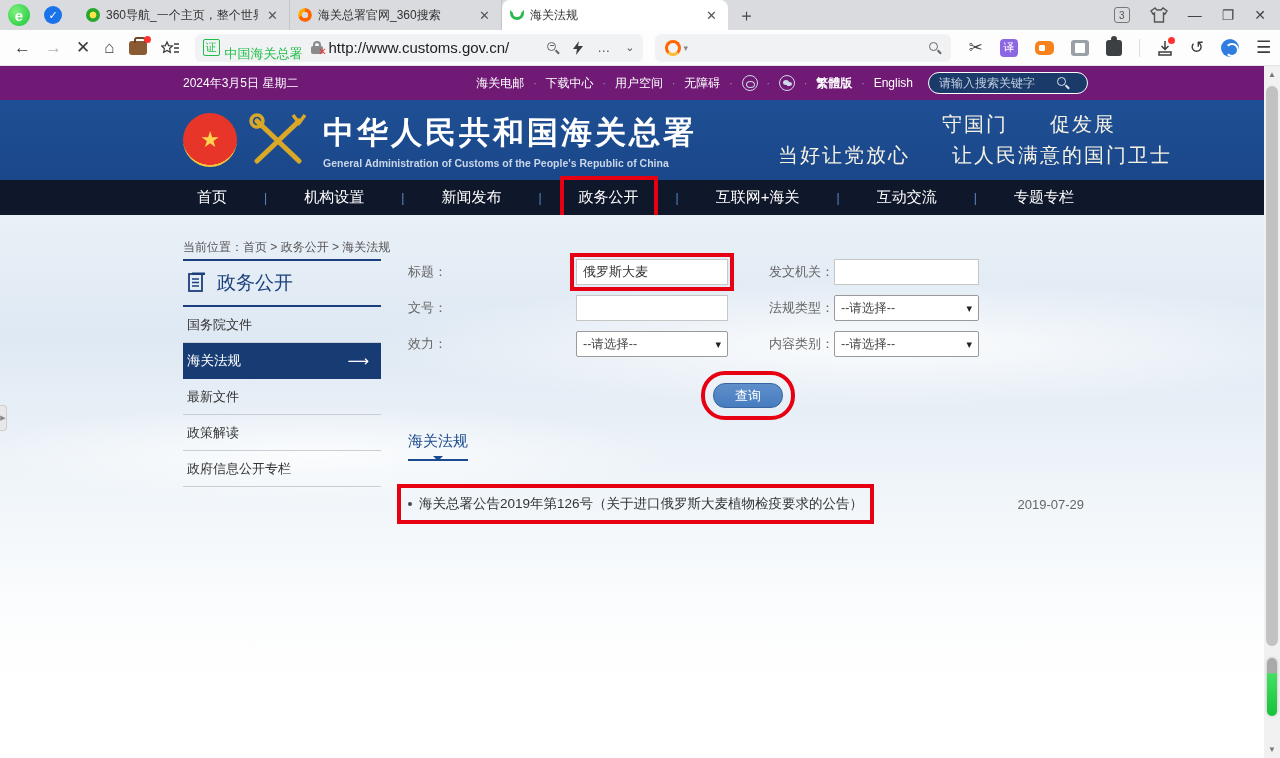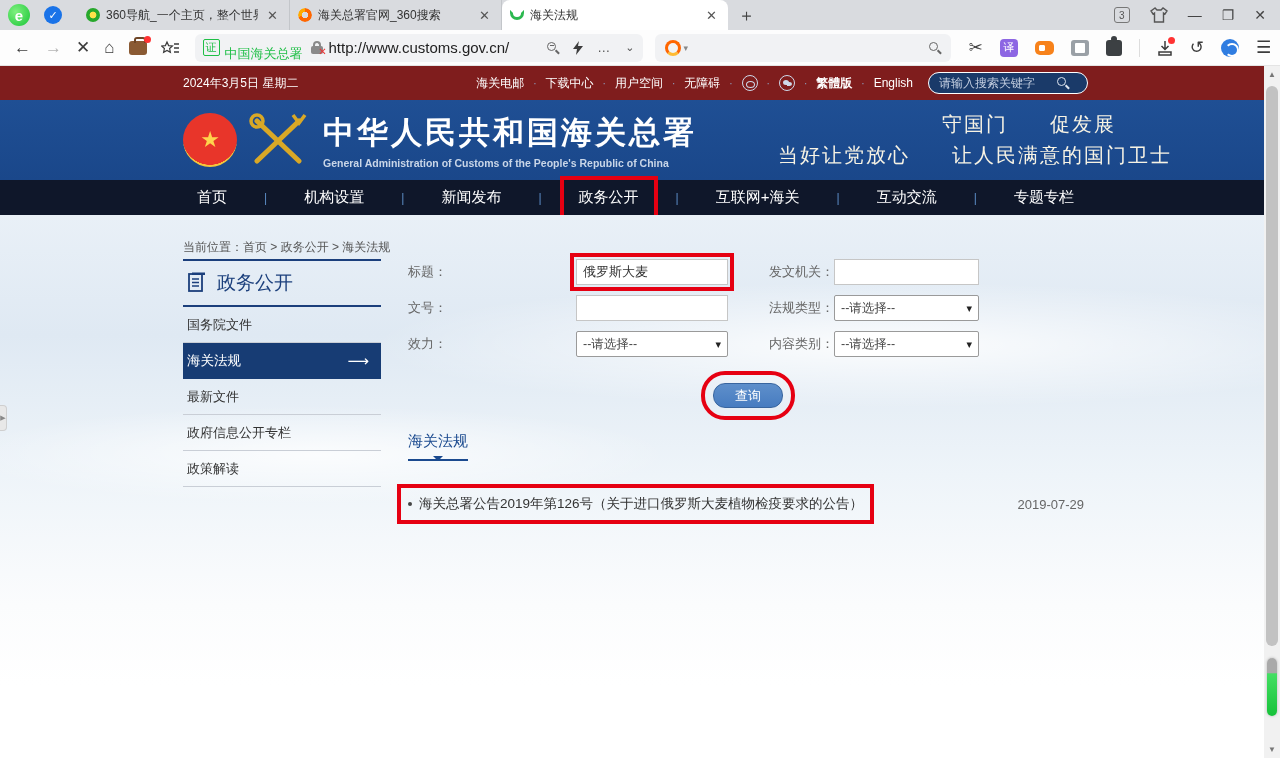--- a/index.html
+++ b/index.html
@@ -57,21 +57,21 @@
   .bookico:before{content:"";position:absolute;left:4px;top:3px;width:10px;height:10px;background:#fff;border-radius:1px;}
   .puzzico { width:16px; height:16px; background:#3c4043; border-radius:3px; position:relative;}
   .puzzico:before{content:"";position:absolute;left:5px;top:-4px;width:6px;height:6px;background:#3c4043;border-radius:50%;}
   .sep { width:1px; height:18px; background:#ddd; }
   .dlico { position:relative; font-size:16px; color:#3c3c3c; }
   .wpico { width:18px; height:18px; border-radius:50%; background:#2f7de1; position:relative;}
   .wpico:before{content:"";position:absolute;left:4px;top:4px;width:10px;height:10px;border:2px solid #fff;border-radius:50%;border-left-color:transparent;}
 
   
   .page { position:absolute; left:0; top:66px; width:1264px; height:692px; background:#fff; }
-  .topbar { position:absolute; left:0; top:0; width:100%; height:34px; background:#7f1d1d; display:flex; align-items:center; color:#fff; font-size:12px; }
+  .topbar { position:absolute; left:0; top:0; width:100%; height:34px; background:#701a75; display:flex; align-items:center; color:#fff; font-size:12px; }
   .topbar .date { margin-left:183px; }
   .toplinks { margin-left:auto; margin-right:176px; display:flex; align-items:center; gap:9px; }
   .toplinks a, .toplinks span.lnk { color:#fff; text-decoration:none; font-size:12px; }
   .topdot { color:#8fa5c6; font-size:10px; }
   .roundico { width:16px; height:16px; border-radius:50%; border:1.4px solid #cfd9ea; position:relative; }
   .roundico.weibo:before{content:"";position:absolute;left:3px;top:5px;width:7px;height:5px;border:1.3px solid #cfd9ea;border-radius:50%;}
   .roundico.wechat:before{content:"";position:absolute;left:3px;top:4px;width:6px;height:5px;background:#cfd9ea;border-radius:50% 50% 0 50%;}
   .roundico.wechat:after{content:"";position:absolute;left:7px;top:6px;width:5px;height:4px;background:#cfd9ea;border-radius:50% 50% 50% 0;}
   .topsearch { display:flex; align-items:center; background:#1a3a69; border:1px solid #fff; border-radius:13px; height:22px; width:160px; padding:0 10px; margin-left:6px; }
   .topsearch input { background:transparent; border:none; outline:none; color:#cdd6e6; font-size:12px; width:118px; font-family:inherit;}
@@ -320,24 +320,24 @@
           <span>国务院文件</span>
         </div>
       <div class="sideitem active">
         <span>海关法规</span>
         <span class="arrow">⟶</span>
       </div>
       <div class="sideitem">
           <span>最新文件</span>
         </div>
       <div class="sideitem">
+          <span>政策解读</span>
+        </div>
+      <div class="sideitem">
           <span>政府信息公开专栏</span>
-        </div>
-      <div class="sideitem">
-          <span>政策解读</span>
         </div>
     </div>
 
     <div class="main">
       <div class="form-row">
         <span class="flabel">标题：</span>
         <input class="tinput annotated-input" value="俄罗斯大麦" style="">
         <span class="flabel2">发文机关：</span>
         <input class="tinput small" value="" style="">
       </div>

